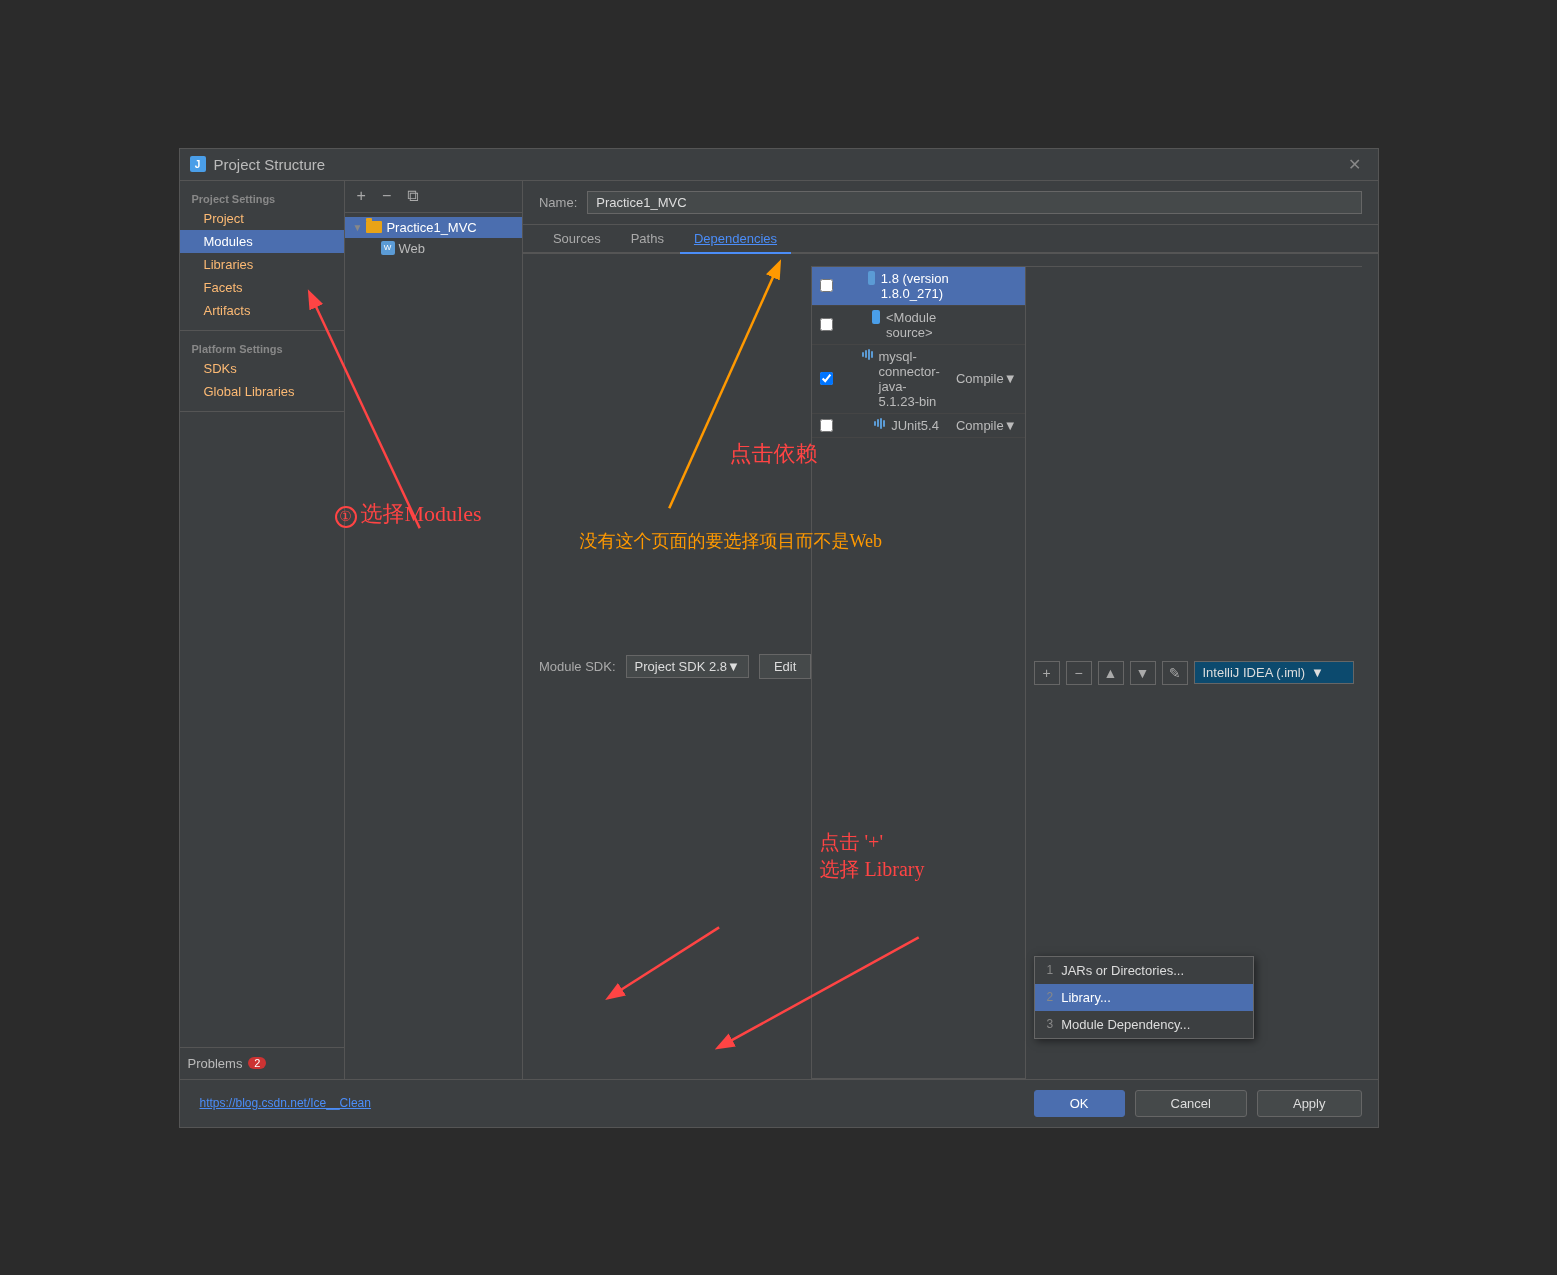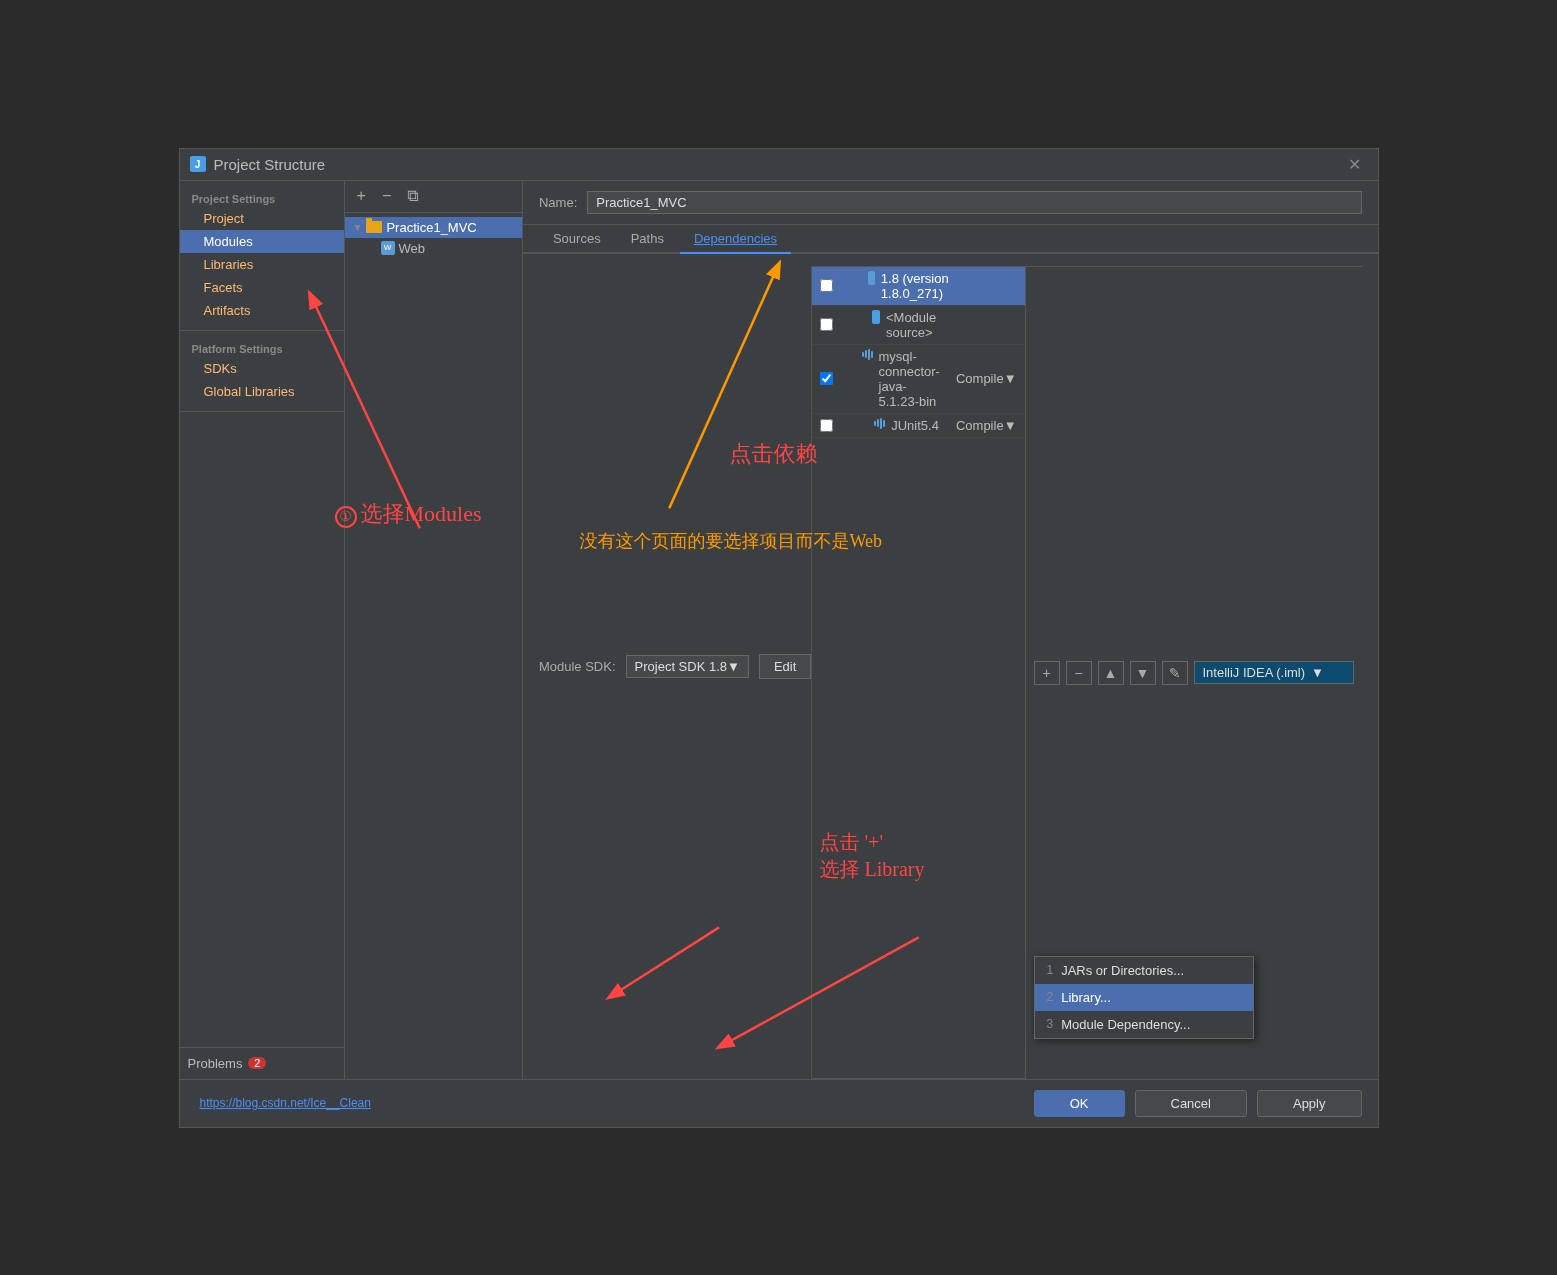--- a/index.html
+++ b/index.html
@@ -552,21 +552,21 @@
         <div class="tab active underline">
           <span>Dependencies</span>
         </div>
       </div>
 
       <div class="deps-content">
 
         <div class="sdk-row">
           <span class="sdk-label">Module SDK:</span>
           <div class="sdk-dropdown">
-            <span>Project SDK 1.8</span>
+            <span>Project SDK 2.8</span>
             <span>▼</span>
           </div>
           <button class="edit-btn">Edit</button>
         </div>
 
         <div class="deps-table">
           <div class="table-body">
 
             <div class="dep-row selected">
               <div class="dep-checkbox">

